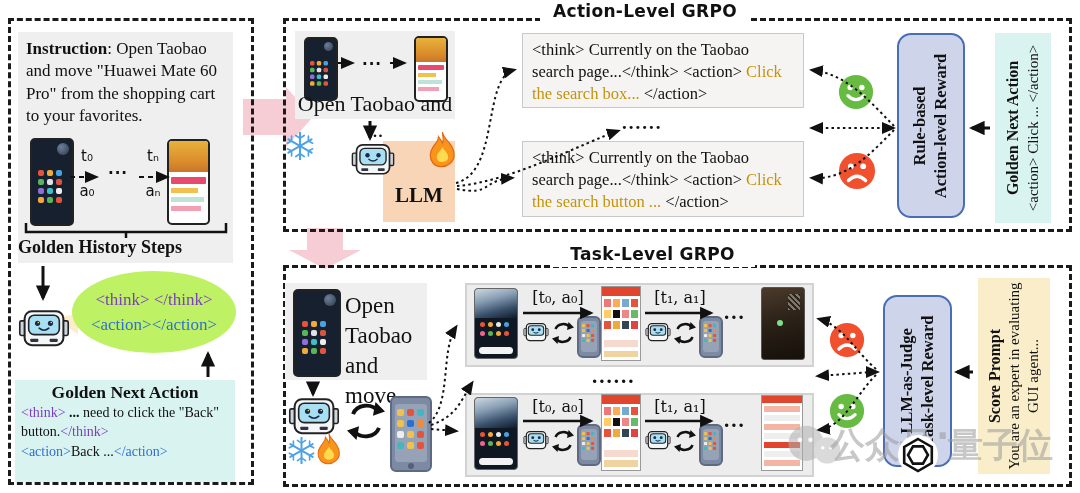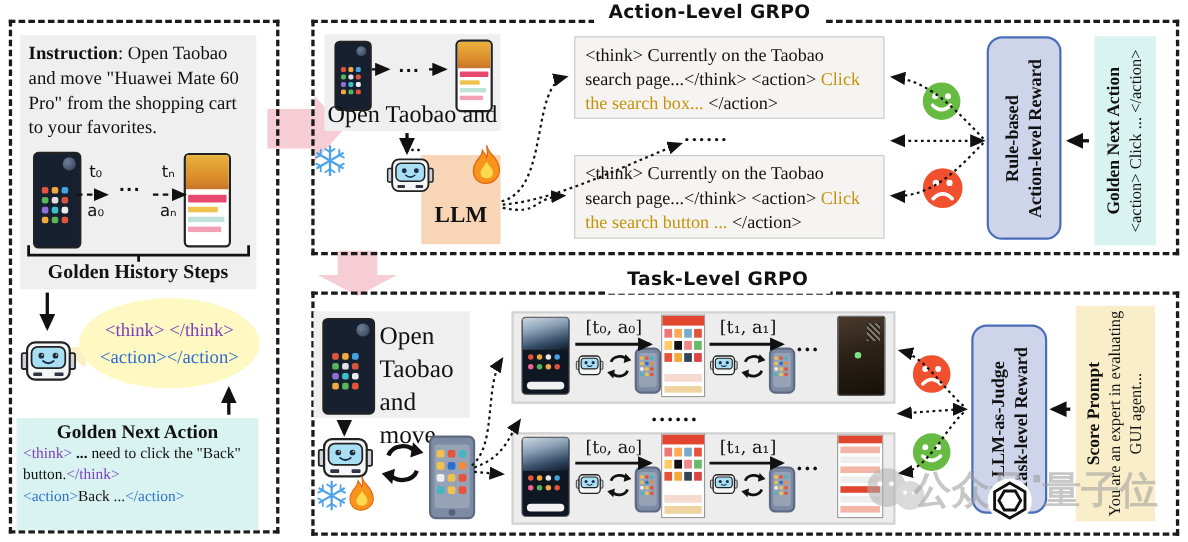--- a/index.html
+++ b/index.html
@@ -8,21 +8,21 @@
   .abs{position:absolute;}
   .dashedbox{border:3px dashed #1b1b1b;z-index:2;}
   .sec-title{font-family:"DejaVu Sans",sans-serif;font-weight:bold;font-size:17px;
              background:#fff;text-align:center;z-index:4;letter-spacing:.3px;line-height:22px;}
   .graybox{background:#efefef;z-index:3;}
   .respbox{background:#f5f4f2;border:1.5px solid #c9c9c9;z-index:3;font-size:16.5px;line-height:1.34;padding:5px 9px;}
   .rollout{background:#ededee;border:2px solid #d2d2d2;z-index:3;}
   .reward{background:#ced4ea;border:2.5px solid #4a6db8;border-radius:14px;z-index:3;}
   .cyanbox{background:#d9f3f0;z-index:3;}
   .scorebox{background:#f9eec9;z-index:3;}
-  .bubble{background:#fef9c3;border-radius:50%;z-index:3;}
+  .bubble{background:#bef264;border-radius:50%;z-index:3;}
   .vin{position:absolute;left:50%;top:50%;transform:translate(-50%,-50%) rotate(-90deg);
        text-align:center;}
   .tag-p{color:#7d3fc0;}
   .tag-b{color:#2f6fd0;}
   .gold{color:#c5930a;}
   .b{font-weight:bold;}
   .serifsm{font-size:14px;line-height:1.38;}
   .dots-strong{font-weight:bold;letter-spacing:2px;z-index:4;}
   .steplabel{font-family:"DejaVu Serif",serif;font-size:16px;text-align:center;z-index:4;}
   .smalllabel{font-family:"DejaVu Sans","DejaVu Serif",sans-serif;font-size:15px;text-align:center;z-index:4;}
@@ -102,21 +102,21 @@
   </div>
   <div class="abs smalllabel" style="left:70px;top:147px;width:34px;">t₀</div>
   <div class="abs smalllabel" style="left:70px;top:182px;width:34px;">a₀</div>
   <div class="abs smalllabel b" style="left:100px;top:160px;width:36px;letter-spacing:1px;">...</div>
   <div class="abs smalllabel" style="left:136px;top:147px;width:34px;">tₙ</div>
   <div class="abs smalllabel" style="left:136px;top:182px;width:34px;">aₙ</div>
 
   <svg class="abs" style="left:24px;top:222px;z-index:4;" width="206" height="17">
     <path d="M2,1 L2,10 L202,10 L202,1 M102,10 L102,16" stroke="#111" stroke-width="2.5" fill="none"></path>
   </svg>
-  <div class="abs b" style="left:18px;top:237px;width:215px;text-align:center;font-size:18px;z-index:4;">Golden History Steps</div>
+  <div class="abs b" style="left:18px;top:237px;width:215px;text-align:left;font-size:18px;z-index:4;">Golden History Steps</div>
 
   <svg class="abs icon" viewBox="0 0 64 52" style="left:18px;top:308px;" width="52" height="42">
     <rect x="2" y="16" width="8" height="18" rx="2" fill="#cfd4dd" stroke="#222" stroke-width="2"></rect>
       <rect x="54" y="16" width="8" height="18" rx="2" fill="#cfd4dd" stroke="#222" stroke-width="2"></rect>
     <rect x="8" y="4" width="48" height="42" rx="9" fill="#f4f6f8" stroke="#222" stroke-width="2.5"></rect>
     <rect x="13" y="9" width="38" height="24" rx="7" fill="#a8dff2" stroke="#222" stroke-width="2"></rect>
     <circle cx="24" cy="19" r="3.2" fill="#1b2a4a"></circle>
       <circle cx="40" cy="19" r="3.2" fill="#1b2a4a"></circle>
       <circle cx="25" cy="18" r="1" fill="#ffd34d"></circle>
       <circle cx="41" cy="18" r="1" fill="#ffd34d"></circle>

